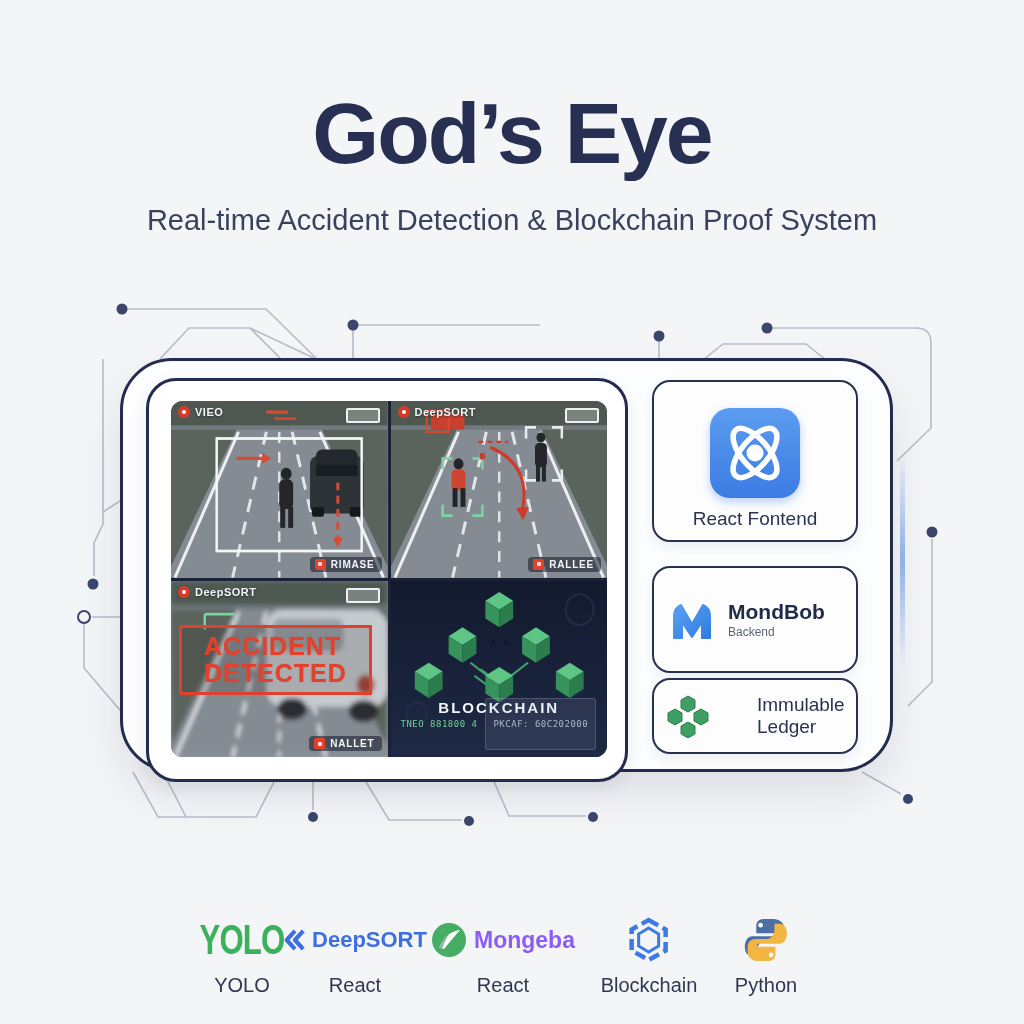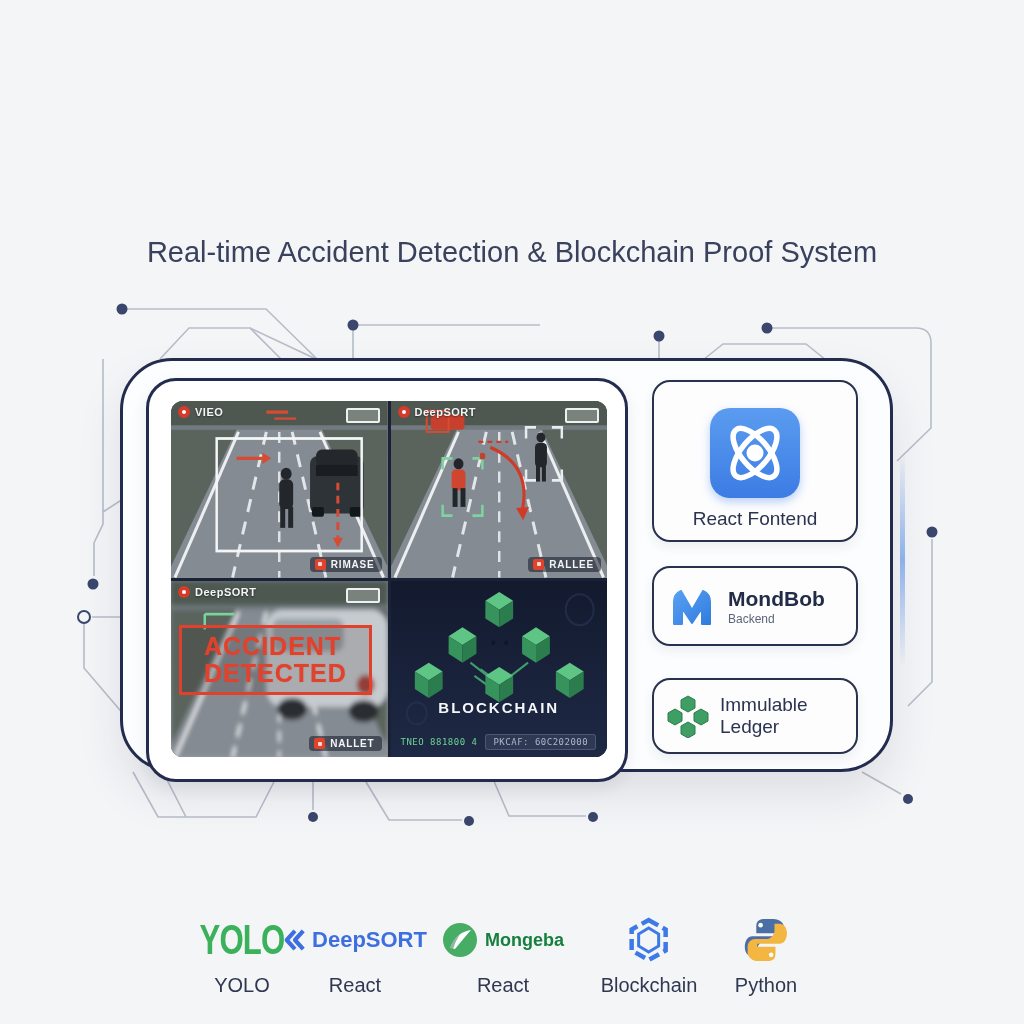--- a/index.html
+++ b/index.html
@@ -1,21 +1,21 @@
 <!DOCTYPE html>
 <html><head>
 <meta charset="utf-8">
 <style>
   html,body{margin:0;padding:0;}
   body{width:1024px;height:1024px;background:#f4f5f7;font-family:"Liberation Sans",sans-serif;-webkit-font-smoothing:antialiased;}
   .canvas{position:relative;width:1024px;height:1024px;background:#f4f5f7;overflow:hidden;}
 
   
   .title{position:absolute;left:0;top:84px;width:100%;text-align:center;font-size:86px;font-weight:bold;letter-spacing:-2px;color:#272f52;}
-  .subtitle{position:absolute;left:0;top:204px;width:100%;text-align:center;font-size:29px;color:#39415c;margin-top:32px;}
+  .subtitle{position:absolute;left:0;top:204px;width:100%;text-align:center;font-size:29px;color:#39415c;}
 
   
   .circuit{position:absolute;left:0;top:0;width:1024px;height:1024px;}
 
   
   .device{position:absolute;left:120px;top:358px;width:773px;height:414px;background:#fcfdfe;border:3px solid #232c4e;border-radius:52px;box-sizing:border-box;box-shadow:0 22px 45px rgba(30,40,70,.10);}
   .screen{position:absolute;left:146px;top:378px;width:482px;height:404px;background:#ffffff;border:3px solid #232c4e;border-radius:30px;box-sizing:border-box;box-shadow:0 6px 16px rgba(30,40,70,.08);}
   .vgrid{position:absolute;left:22px;top:20px;right:18px;bottom:22px;background:#1a2238;border-radius:12px;overflow:hidden;display:grid;grid-template-columns:1fr 1fr;grid-template-rows:1fr 1fr;gap:3px;}
   .vcell{position:relative;overflow:hidden;background:#747b83;}
   .vcell svg{position:absolute;inset:0;width:100%;height:100%;}
@@ -28,43 +28,43 @@
   .vbadge{position:absolute;right:6px;bottom:6px;display:flex;align-items:center;gap:5px;background:rgba(18,24,38,.55);border-radius:4px;padding:2px 7px 2px 5px;z-index:3;}
   .vbadge .bicon{width:11px;height:11px;border-radius:2px;background:#e2422c;position:relative;}
   .vbadge .bicon:after{content:"";position:absolute;left:3.5px;top:3.5px;width:4px;height:4px;background:#ffd9cf;border-radius:1px;}
   .vbadge .btext{color:#f2f4f6;font-size:10px;font-weight:bold;letter-spacing:.8px;}
 
   .alertbox{position:absolute;left:8px;top:44px;z-index:3;border:3px solid #df412c;background:rgba(46,34,30,.18);padding:5px 22px;color:#e2422c;font-size:25px;font-weight:800;line-height:1.08;letter-spacing:1px;text-shadow:0 0 1px rgba(223,65,44,.6);}
 
   .bk-title{position:absolute;left:0;right:0;top:118px;text-align:center;color:#f4f6f9;font-size:15px;font-weight:bold;letter-spacing:2px;z-index:3;}
   .bk-foot{position:absolute;left:10px;right:8px;bottom:7px;display:flex;align-items:center;gap:8px;z-index:3;}
   .bk-tx{color:#6fd397;font-size:9px;letter-spacing:.5px;font-family:"DejaVu Sans Mono",monospace;}
-  .bk-hash{color:#aeb6c6;font-size:9px;letter-spacing:.5px;background:rgba(170,185,210,.12);border:1px solid rgba(170,185,210,.25);border-radius:3px;padding:2px 7px;font-family:"DejaVu Sans Mono",monospace;}
+  .bk-hash{color:#aeb6c6;font-size:9px;letter-spacing:.5px;background:rgba(170,185,210,.12);border:1px solid rgba(170,185,210,.25);border-radius:3px;padding:20px 7px;font-family:"DejaVu Sans Mono",monospace;}
 
   
   .card{position:absolute;left:652px;width:206px;background:#fdfdfe;border:2.5px solid #28324f;border-radius:18px;box-sizing:border-box;box-shadow:0 5px 12px rgba(30,40,70,.07);}
   .card-react{top:380px;height:162px;}
-  .card-backend{top:566px;height:80px;display:flex;align-items:center;padding:14px 14px;gap:12px;}
+  .card-backend{top:566px;height:107px;display:flex;align-items:center;padding:14px 14px;gap:12px;}
   .card-ledger{top:678px;height:76px;display:flex;align-items:center;padding:0 12px;gap:10px;}
   .react-icon{position:absolute;left:50%;top:26px;transform:translateX(-50%);width:90px;height:90px;border-radius:20px;background:linear-gradient(180deg,#5b9cf0,#3c7ce4);box-shadow:0 4px 10px rgba(60,124,228,.35);}
   .react-icon svg{width:100%;height:100%;}
   .card-react .card-label{position:absolute;left:0;right:0;top:126px;text-align:center;font-size:19px;color:#2b3350;}
   .m-icon{width:48px;height:48px;flex:0 0 auto;}
   .stack-title{font-size:21px;font-weight:bold;color:#222c47;line-height:1.25;}
   .stack-sub{font-size:12px;color:#5b6579;line-height:1.2;}
   .hexes-icon{width:44px;height:44px;flex:0 0 auto;}
-  .ledger-label{font-size:19px;color:#2b3350;}
+  .ledger-label{font-size:19px;color:#2b3350;margin-left:37px;}
 
   
   .tech{position:absolute;top:916px;transform:translateX(-50%);text-align:center;}
   .tech-logo{height:48px;display:flex;align-items:center;justify-content:center;gap:7px;}
   .tech-caption{margin-top:10px;font-size:20px;color:#2f3850;}
   .yolo-text{font-size:38px;font-weight:bold;color:#3cb15c;transform:scale(.82,1.12);letter-spacing:-1px;}
   .dsort-text{font-size:22px;font-weight:bold;color:#3d6fe0;}
-  .mongeba-text{font-size:18px;font-weight:bold;color:#15803d;}
+  .mongeba-text{font-size:23px;font-weight:bold;color:#8b5cf6;}
 </style>
 </head>
 <body>
 
 <div class="canvas">
 
   <svg class="circuit" viewBox="0 0 1024 1024">
     <defs>
       <linearGradient id="bfade" x1="0" y1="0" x2="1" y2="0">
         <stop offset="0" stop-color="#4a8ef0" stop-opacity="0"></stop>
@@ -107,20 +107,21 @@
       <circle cx="313" cy="817" r="5"></circle>
         <circle cx="469" cy="821" r="5"></circle>
       <circle cx="593" cy="817" r="5"></circle>
         <circle cx="908" cy="799" r="5"></circle>
     </g>
     <circle cx="84" cy="617" r="6" fill="#f4f5f7" stroke="#3a466c" stroke-width="2"></circle>
     <line x1="373" y1="347" x2="545" y2="347" stroke="url(#bfade)" stroke-width="3" opacity=".55"></line>
     <rect x="900" y="452" width="5" height="215" rx="2.5" fill="url(#bvert)" opacity=".55"></rect>
   </svg>
 
+  <div class="title">God’s Eye</div>
   <div class="subtitle">Real-time Accident Detection &amp; Blockchain Proof System</div>
 
   <div class="device"></div>
 
   <div class="screen">
     <div class="vgrid">
 
       <div class="vcell">
         <svg viewBox="0 0 218 160" preserveAspectRatio="none">
           <defs>

